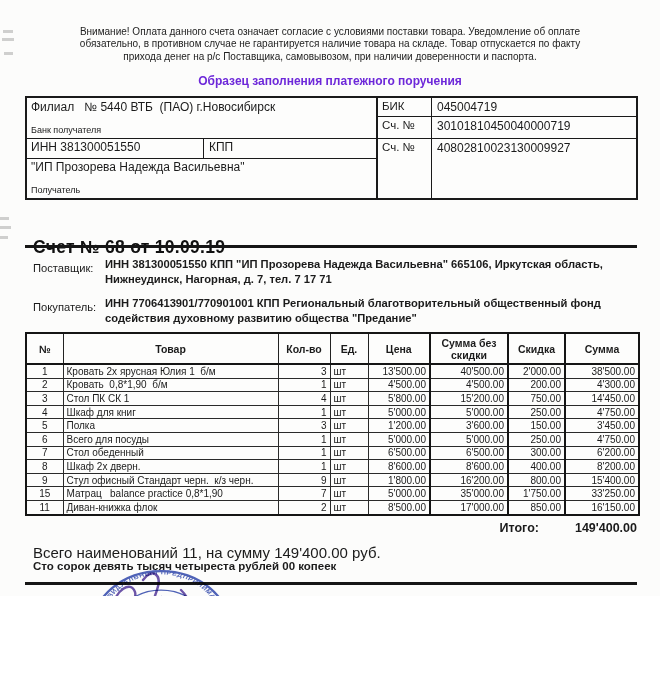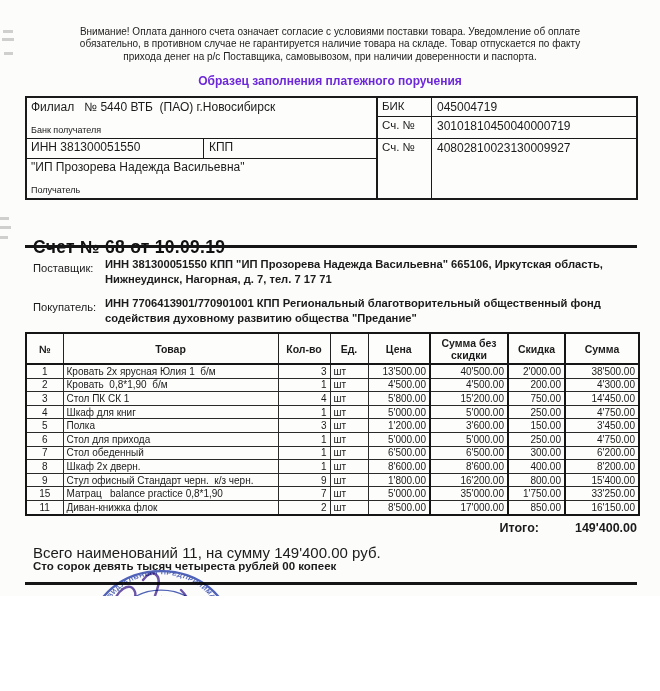--- a/index.html
+++ b/index.html
@@ -178,21 +178,21 @@
           <td class="c1">Полка</td>
           <td class="c2">3</td>
           <td class="c3">шт</td>
           <td class="c4">1'200.00</td>
           <td class="c5">3'600.00</td>
           <td class="c6">150.00</td>
           <td class="c7">3'450.00</td>
         </tr>
         <tr>
           <td class="c0">6</td>
-          <td class="c1">Стол для прихода</td>
+          <td class="c1">Всего для посуды</td>
           <td class="c2">1</td>
           <td class="c3">шт</td>
           <td class="c4">5'000.00</td>
           <td class="c5">5'000.00</td>
           <td class="c6">250.00</td>
           <td class="c7">4'750.00</td>
         </tr>
         <tr>
           <td class="c0">7</td>
           <td class="c1">Стол обеденный</td>

